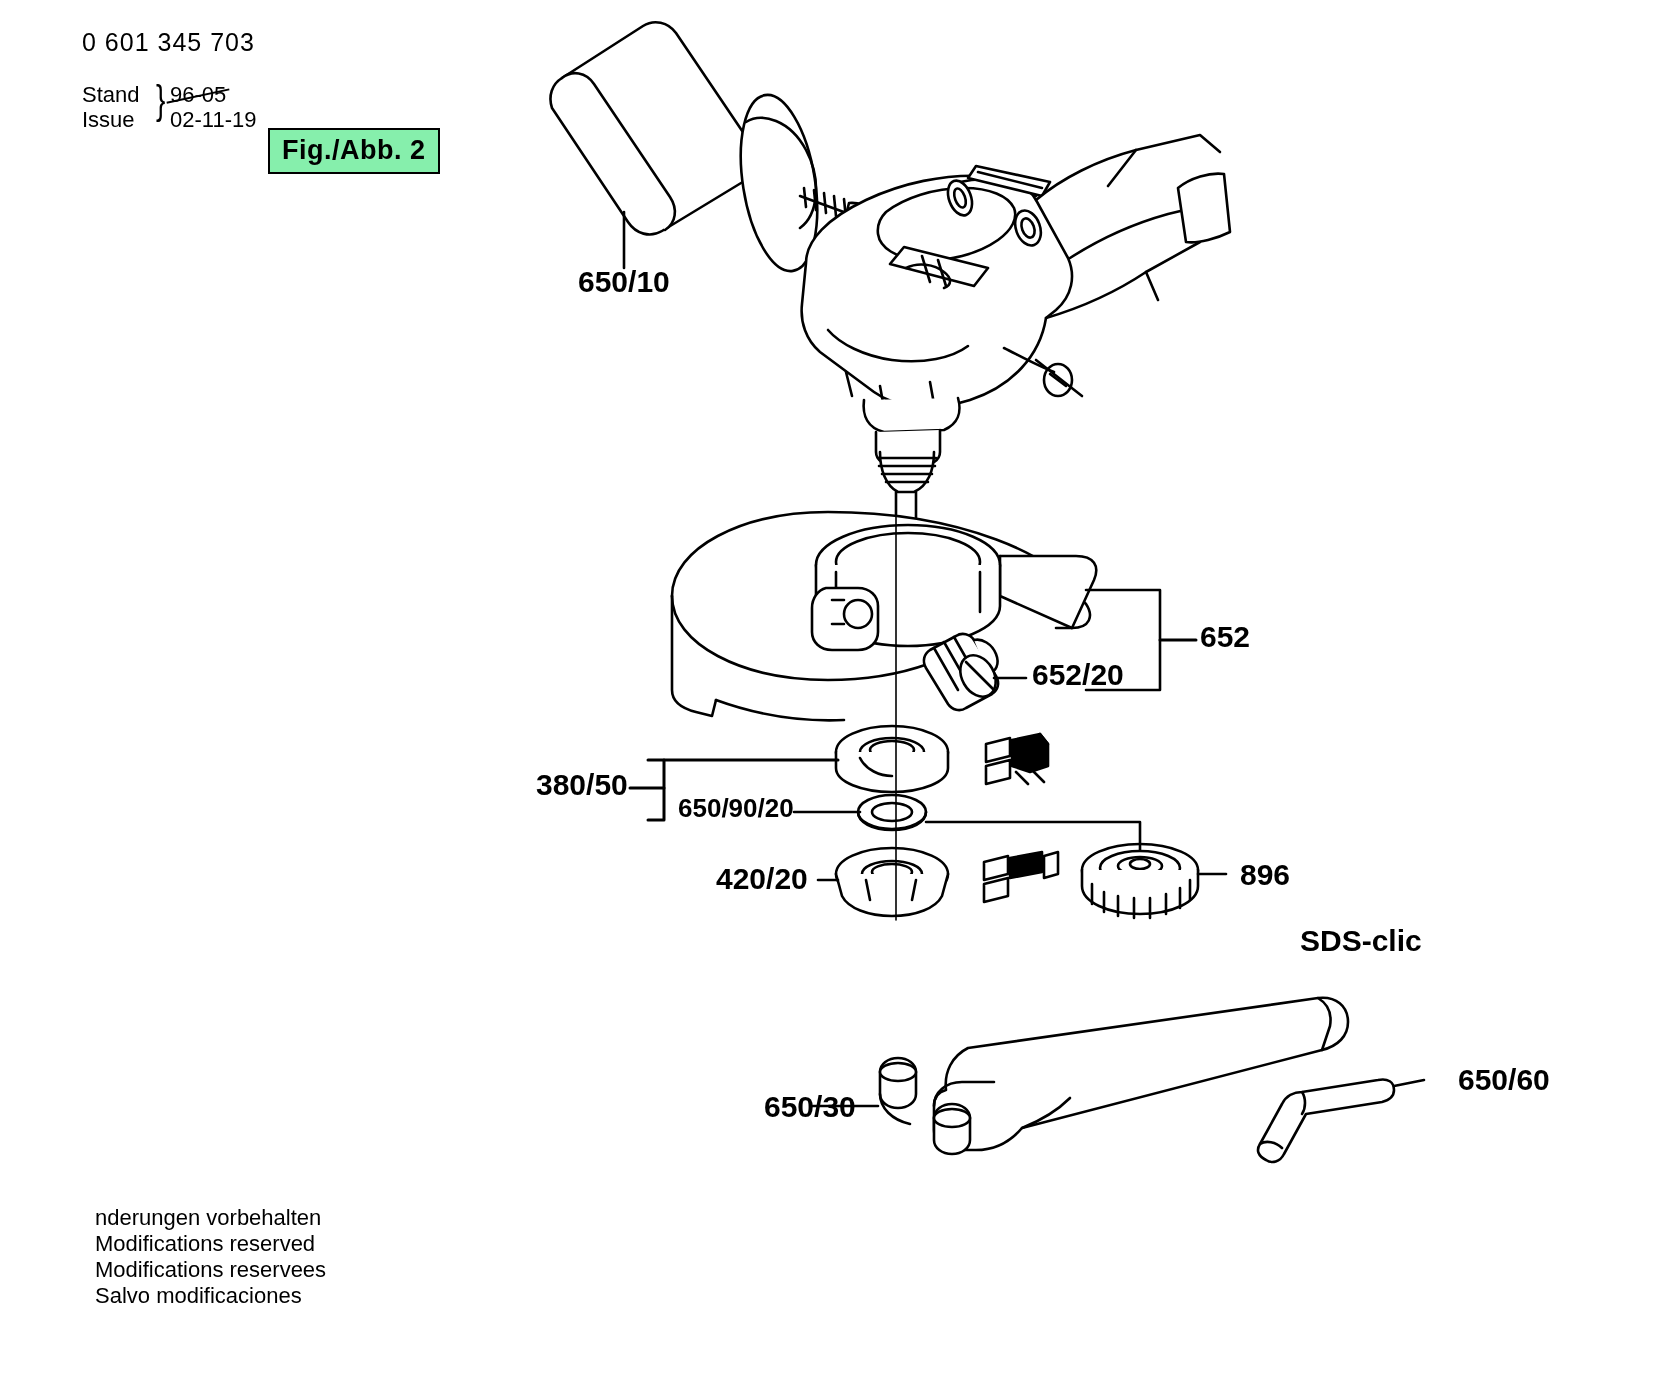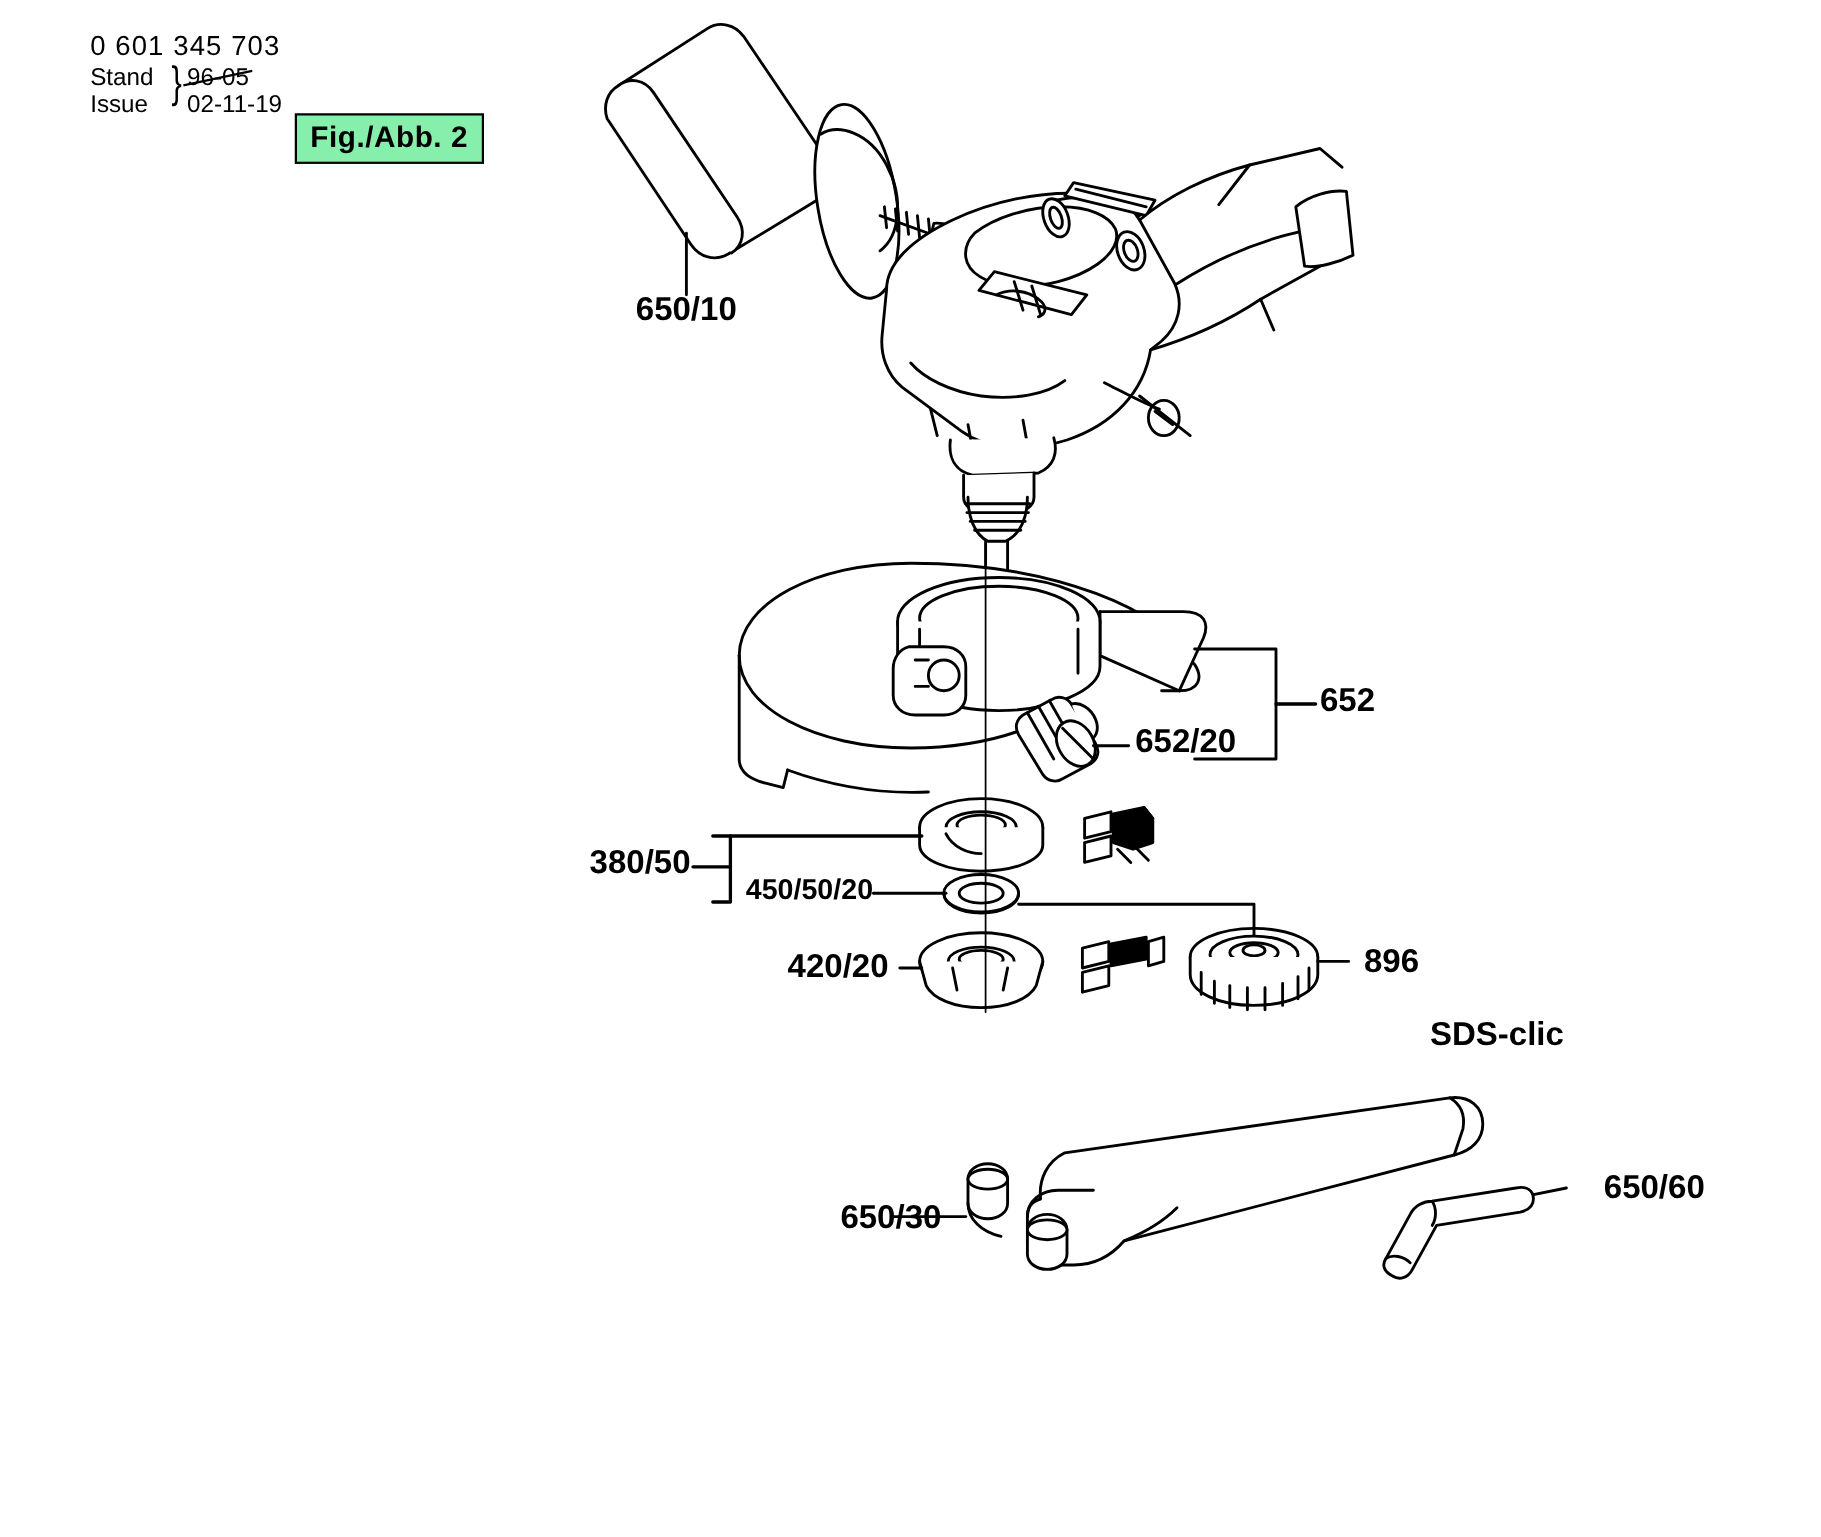--- a/index.html
+++ b/index.html
@@ -29,21 +29,21 @@
   }
   .part-number {
     font-size: 25px;
     letter-spacing: 1px;
     font-family: "Liberation Sans", sans-serif;
     color: #000;
     white-space: pre;
   }
   .issue-block {
     position: relative;
-    margin-top: 0;
+    margin-top: 25px;
     height: 56px;
   }
   .issue-labels {
     position: absolute;
     left: 0;
     top: 0;
     font-size: 22px;
     line-height: 25px;
   }
   .brace {
@@ -326,21 +326,27 @@
 
         <path d="M1394,1086 L1424,1080"></path>
       </g>
     </g>
   </svg>
 
   <div class="lbl" style="left:578px; top:265px;">650/10</div>
   <div class="lbl" style="left:1200px; top:620px;">652</div>
   <div class="lbl" style="left:1032px; top:658px;">652/20</div>
   <div class="lbl" style="left:536px; top:768px;">380/50</div>
-  <div class="lbl sub" style="left:678px; top:793px;">450/50/20</div>
+  <div class="lbl sub" style="left:678px; top:793px;">650/90/20</div>
   <div class="lbl" style="left:716px; top:862px;">420/20</div>
   <div class="lbl" style="left:1240px; top:858px;">896</div>
   <div class="lbl" style="left:1300px; top:890px;margin-top:34px;">SDS-clic</div>
   <div class="lbl" style="left:724px; top:1090px;margin-left:40px;">650/30</div>
   <div class="lbl" style="left:1458px; top:1063px;">650/60</div>
 
+  <div class="footer">
+    <div>nderungen vorbehalten</div>
+    <div>Modifications reserved</div>
+    <div>Modifications reservees</div>
+    <div>Salvo modificaciones</div>
+  </div>
 
 </div>
 
 </body></html>

